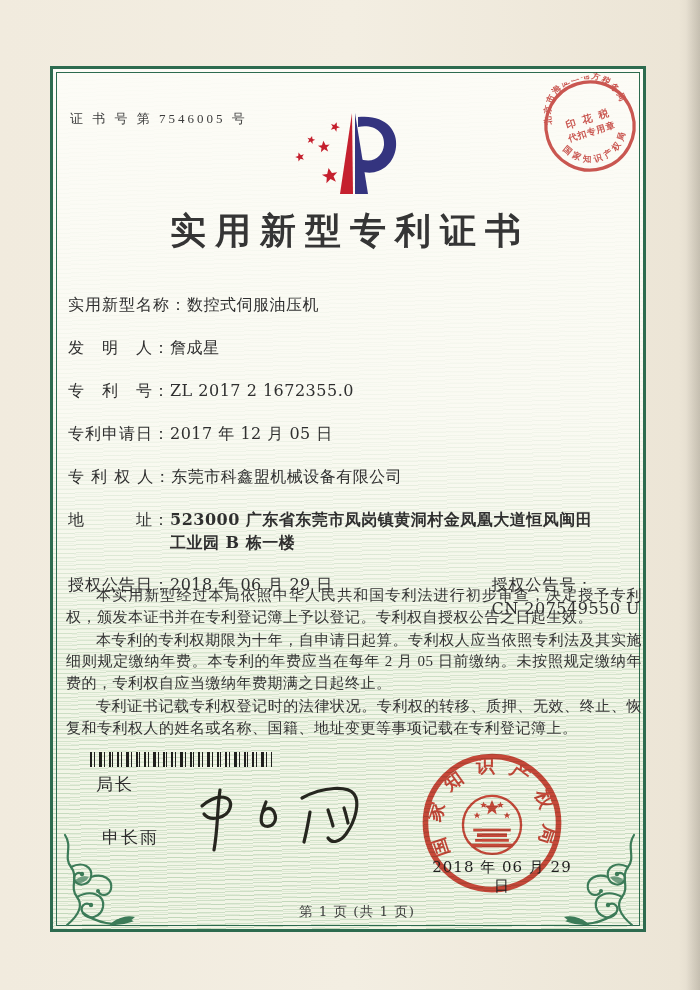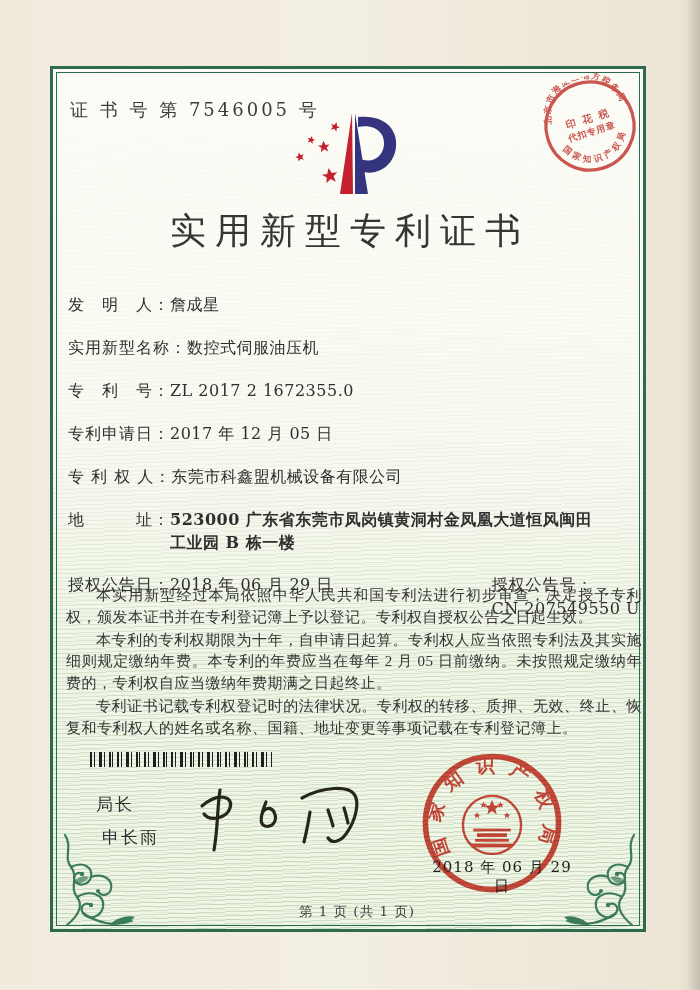--- a/index.html
+++ b/index.html
@@ -21,26 +21,26 @@
     background:
       linear-gradient(180deg,rgba(253,252,247,.96) 0%,rgba(252,251,245,.82) 40%,rgba(243,247,234,.25) 68%,rgba(238,245,228,0) 100%),
       repeating-linear-gradient(178deg,rgba(120,170,118,.30) 0 1px,rgba(246,249,240,0) 1px 4px),
       repeating-linear-gradient(2deg,rgba(120,170,118,.14) 0 1px,rgba(246,249,240,0) 1px 5px),
       #f1f5e6;
   }
   .frame::before{
     content:"";position:absolute;inset:3px;border:1px solid #2d6b4f;pointer-events:none;
   }
   .cert-no{
-    position:absolute;left:70px;top:98px;font-size:18px;color:#3c3c3c;letter-spacing:3px;
+    position:absolute;left:70px;top:110px;font-size:13px;color:#3c3c3c;letter-spacing:3px;font-family:Liberation Serif, serif;
   }
   .logo{position:absolute;left:284px;top:110px;}
   .title{
     position:absolute;left:0;top:207px;width:700px;text-align:center;
-    font-size:36px;font-weight:normal;color:#353535;letter-spacing:9px;
+    font-size:36px;font-weight:bold;color:#353535;letter-spacing:9px;
   }
   .fields{position:absolute;left:68px;top:293px;width:572px;font-size:16px;color:#2f2f2f;}
   .f-row{display:flex;line-height:24px;margin-bottom:19px;}
   .f-label{flex:0 0 auto;white-space:pre;letter-spacing:1px;}
   .f-value{white-space:pre-wrap;letter-spacing:.5px;}
   .f-row.address .f-value{line-height:23px;width:470px;font-weight:bold;}
   .f-row.grant{margin-bottom:0;justify-content:space-between;}
   .f-row.grant .pair{display:flex;}
   .f-row.grant .pair.second{flex-direction:column;}
   .paras{
@@ -51,21 +51,21 @@
   .barcode{
     position:absolute;left:90px;top:752px;width:182px;height:15px;
     background:repeating-linear-gradient(90deg,
       #20201e 0 2px,transparent 2px 4px,
       #20201e 4px 5px,transparent 5px 9px,
       #20201e 9px 12px,transparent 12px 14px,
       #20201e 14px 15px,transparent 15px 19px,
       #20201e 19px 21px,transparent 21px 22px,
       #20201e 22px 23px,transparent 23px 27px);
   }
-  .signer-role{position:absolute;left:96px;top:793px;font-size:17px;color:#2e2e2e;letter-spacing:2px;
+  .signer-role{position:absolute;left:96px;top:773px;font-size:17px;color:#2e2e2e;letter-spacing:2px;
     font-family:"DejaVu Sans","Liberation Sans",sans-serif;}
   .signer-name{position:absolute;left:94px;top:826px;font-size:17px;color:#2e2e2e;letter-spacing:2px;
     font-family:"DejaVu Sans","Liberation Sans",sans-serif;margin-left:8px;}
   .signature{position:absolute;left:190px;top:776px;}
   .seal-wrap{position:absolute;left:417px;top:748px;width:150px;height:150px;}
   .seal-svg{position:absolute;left:0;top:0;mix-blend-mode:multiply;opacity:.92;}
   .seal-date{
     position:absolute;left:422px;top:858px;width:160px;text-align:center;
     font-size:15px;color:#1e1e1e;letter-spacing:1px;z-index:1;
   }
@@ -100,26 +100,26 @@
     <use href="#star-a" transform="translate(46,66) scale(0.82) rotate(-10)" fill="#c5202e"></use>
     <polygon points="68,3 56,84 69,84" fill="#c5202e"></polygon>
     <polygon points="71,3 71,84 84,84" fill="#34347f"></polygon>
     <path d="M74,7 C101,4 114,20 112,37 C110,56 93,67 76,61 L74,48 C89,55 99,46 100,35 C101,22 90,14 74,17 Z" fill="#34347f"></path>
   </svg>
 
   <div class="title">实用新型专利证书</div>
 
   <div class="fields">
     <div class="f-row">
+      <span class="f-label">实用新型名称：</span>
+      <span class="f-value">数控式伺服油压机</span>
+    </div>
+    <div class="f-row">
       <span class="f-label">发　明　人：</span>
       <span class="f-value">詹成星</span>
-    </div>
-    <div class="f-row">
-      <span class="f-label">实用新型名称：</span>
-      <span class="f-value">数控式伺服油压机</span>
     </div>
     <div class="f-row">
       <span class="f-label">专　利　号：</span>
       <span class="f-value">ZL 2017 2 1672355.0</span>
     </div>
     <div class="f-row">
       <span class="f-label">专利申请日：</span>
       <span class="f-value">2017 年 12 月 05 日</span>
     </div>
     <div class="f-row">

